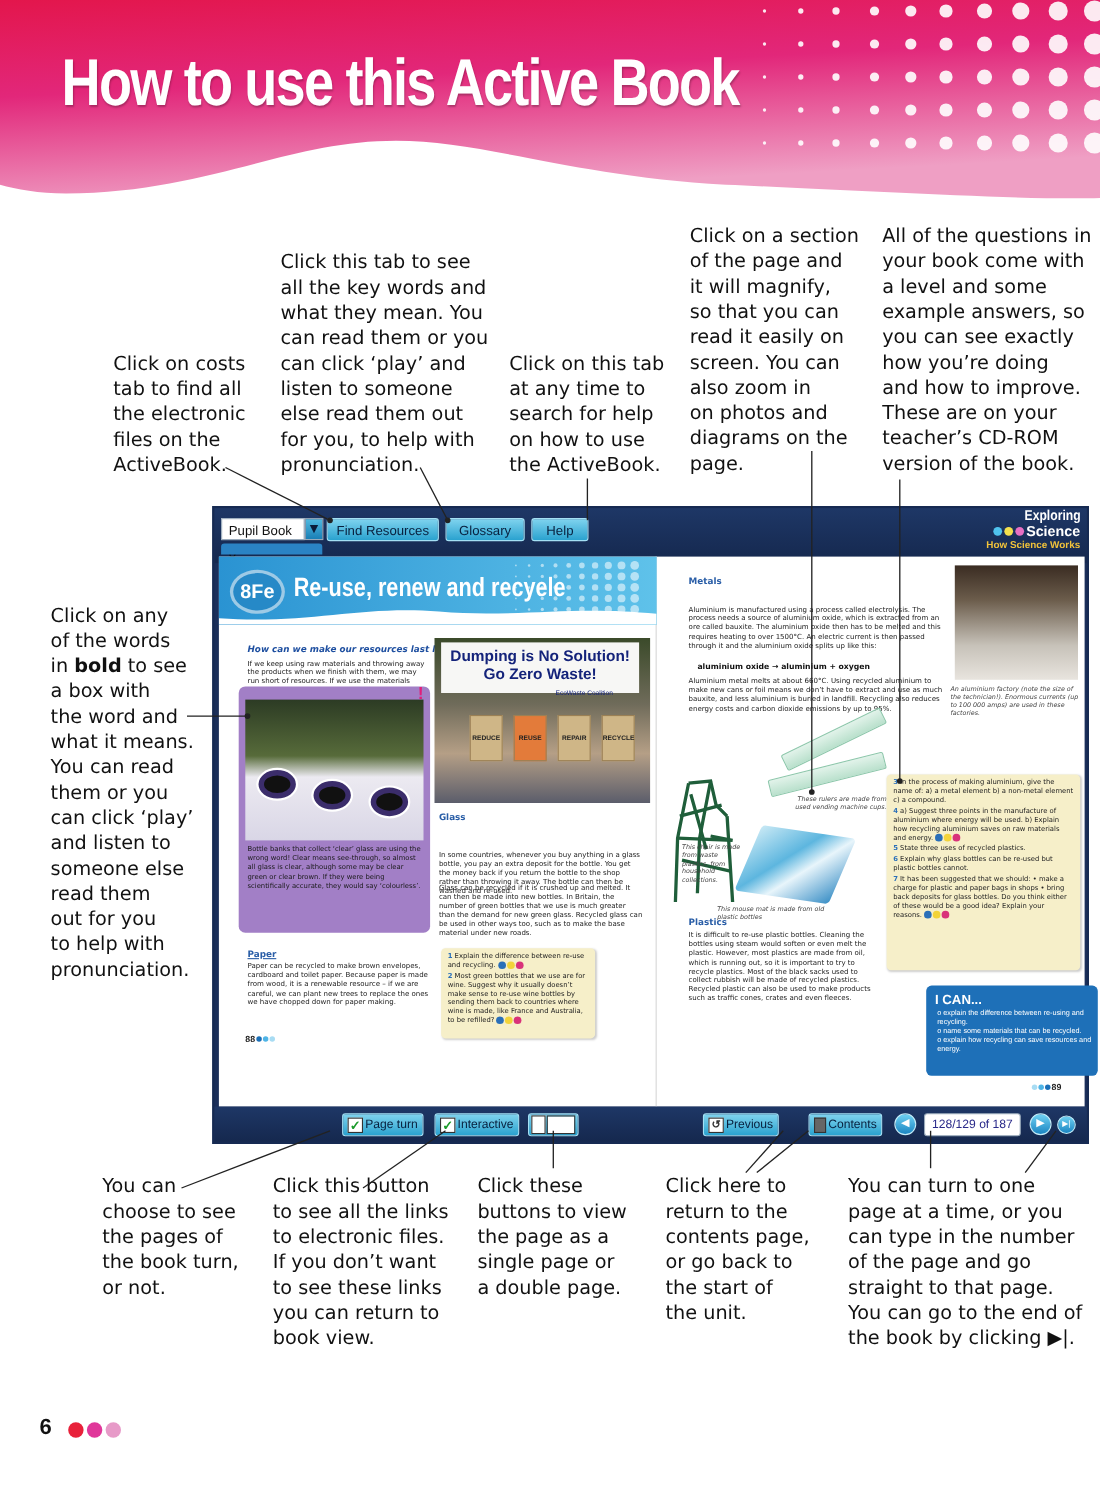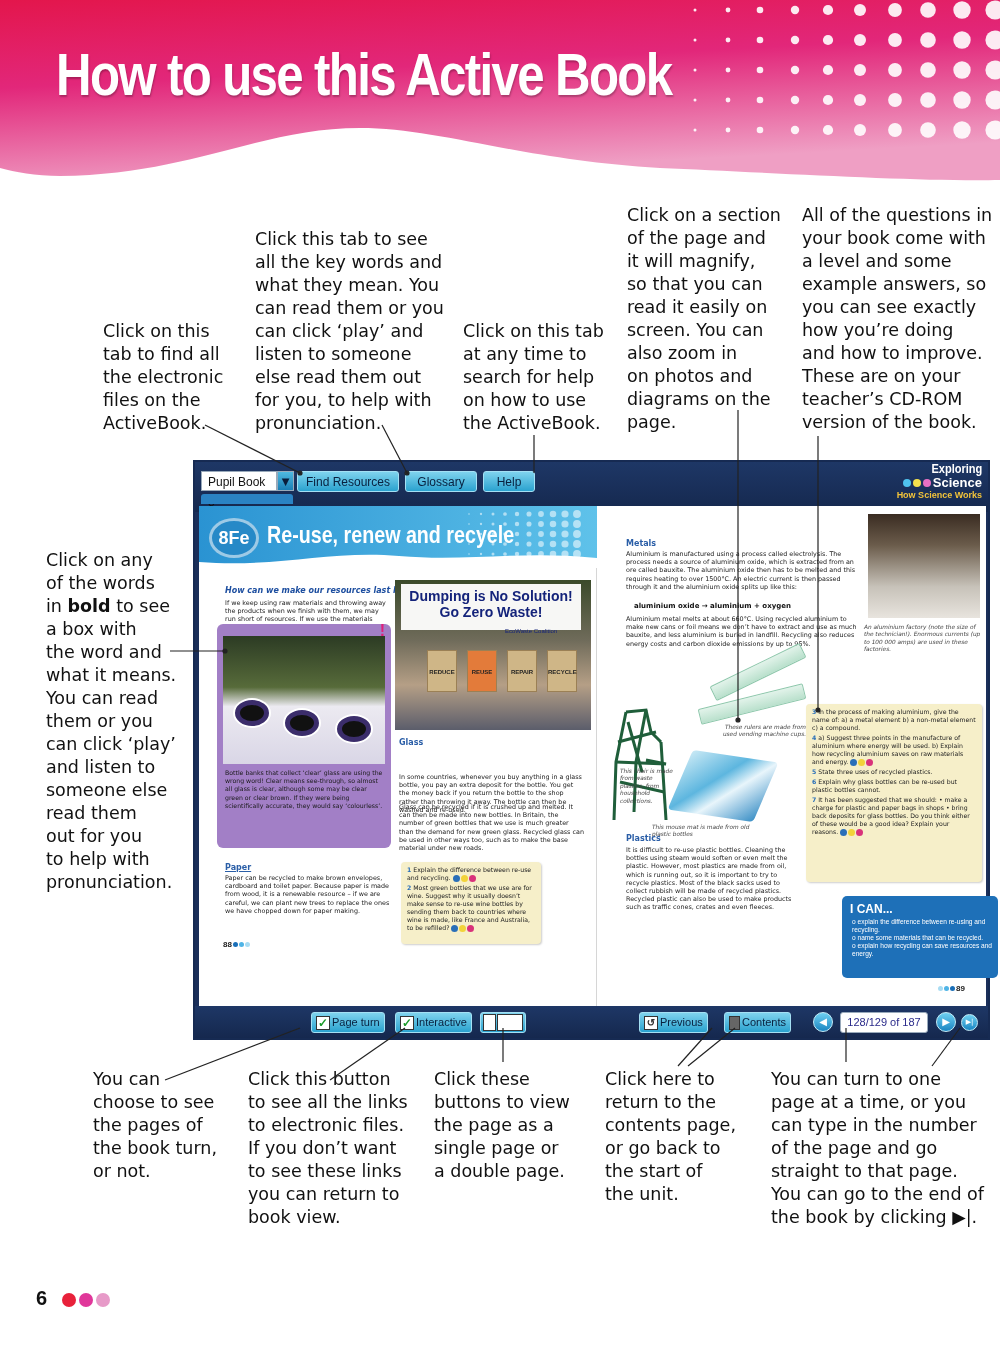--- a/index.html
+++ b/index.html
@@ -136,21 +136,21 @@
         <circle cx="995" cy="10" r="9.6"></circle>
         <circle cx="995" cy="40" r="9.6"></circle>
         <circle cx="995" cy="70" r="9.6"></circle>
         <circle cx="995" cy="100" r="9.6"></circle>
         <circle cx="995" cy="130" r="9.6"></circle>
       </g>
   </svg>
   <div class="page-title">How to use this Active Book</div>
 </div>
 
-<div class="callout" style="left:103px;top:320px;">Click on this
+<div class="callout" style="left:103px;top:320px;">Click on costs
 tab to find all
 the electronic
 files on the
 ActiveBook.</div>
 <div class="callout" style="left:255px;top:228px;">Click this tab to see
 all the key words and
 what they mean. You
 can read them or you
 can click ‘play’ and
 listen to someone
@@ -358,21 +358,21 @@
 
       <div class="pgnum" style="left:24px;top:434px;">
           <span>88</span>
           <i style="background:#1a6fb8"></i>
           <i style="background:#4fb4e6"></i>
           <i style="background:#a8dcf3"></i>
         </div>
     </div>
 
     <div class="rp">
-      <div class="sub-h" style="left:28px;top:33px;">Metals</div>
+      <div class="sub-h" style="left:28px;top:18px;">Metals</div>
       <div class="blk small" style="left:28px;top:44px;width:232px;">Aluminium is manufactured using a process called electrolysis. The process needs a source of aluminium oxide, which is extracted from an ore called bauxite. The aluminium oxide then has to be melted and this requires heating to over 1500°C. An electric current is then passed through it and the aluminium oxide splits up like this:</div>
       <div class="blk" style="left:36px;top:96px;font-size:7px;font-weight:bold;font-family:'DejaVu Sans',sans-serif;">aluminium oxide → aluminium + oxygen</div>
       <div class="blk small" style="left:28px;top:109px;width:232px;">Aluminium metal melts at about 660°C. Using recycled aluminium to make new cans or foil means we don’t have to extract and use as much bauxite, and less aluminium is buried in landfill. Recycling also reduces energy costs and carbon dioxide emissions by up to 95%.</div>
 
       <div class="factory"></div>
       <div class="cap" style="left:266px;top:118px;width:120px;">An aluminium factory (note the size of the technician!). Enormous currents (up to 100 000 amps) are used in these factories.</div>
 
       <div class="chair">
         <svg width="70" height="120" viewBox="0 0 70 120">
           <g stroke="#1f5e3a" stroke-width="3" fill="none">
@@ -439,21 +439,21 @@
       <span>Interactive</span>
     </div>
     <div class="bb-btn" style="left:285px;padding:0 2px;gap:1px;">
       <span class="view-btn"></span>
       <span class="view-btn" style="width:26px;background:linear-gradient(90deg,#fff 49%,#333 49%,#333 51%,#fff 51%);"></span>
     </div>
     <div class="bb-btn" style="left:444px;">
       <span class="chk" style="color:#333;font-size:10px;">↺</span>
       <span>Previous</span>
     </div>
-    <div class="bb-btn" style="left:529px;text-align:center;">
+    <div class="bb-btn" style="left:540px;text-align:center;">
       <span class="chk" style="background:#666;width:11px;"></span>
       <span>Contents</span>
     </div>
     <div class="circ" style="left:618px;">◀</div>
     <div class="pageinput">128/129 of 187</div>
     <div class="circ" style="left:741px;">▶</div>
     <div class="circ" style="left:766px;width:17px;height:17px;top:8px;font-size:7px;line-height:15px;">▶|</div>
   </div>
 </div>
 

